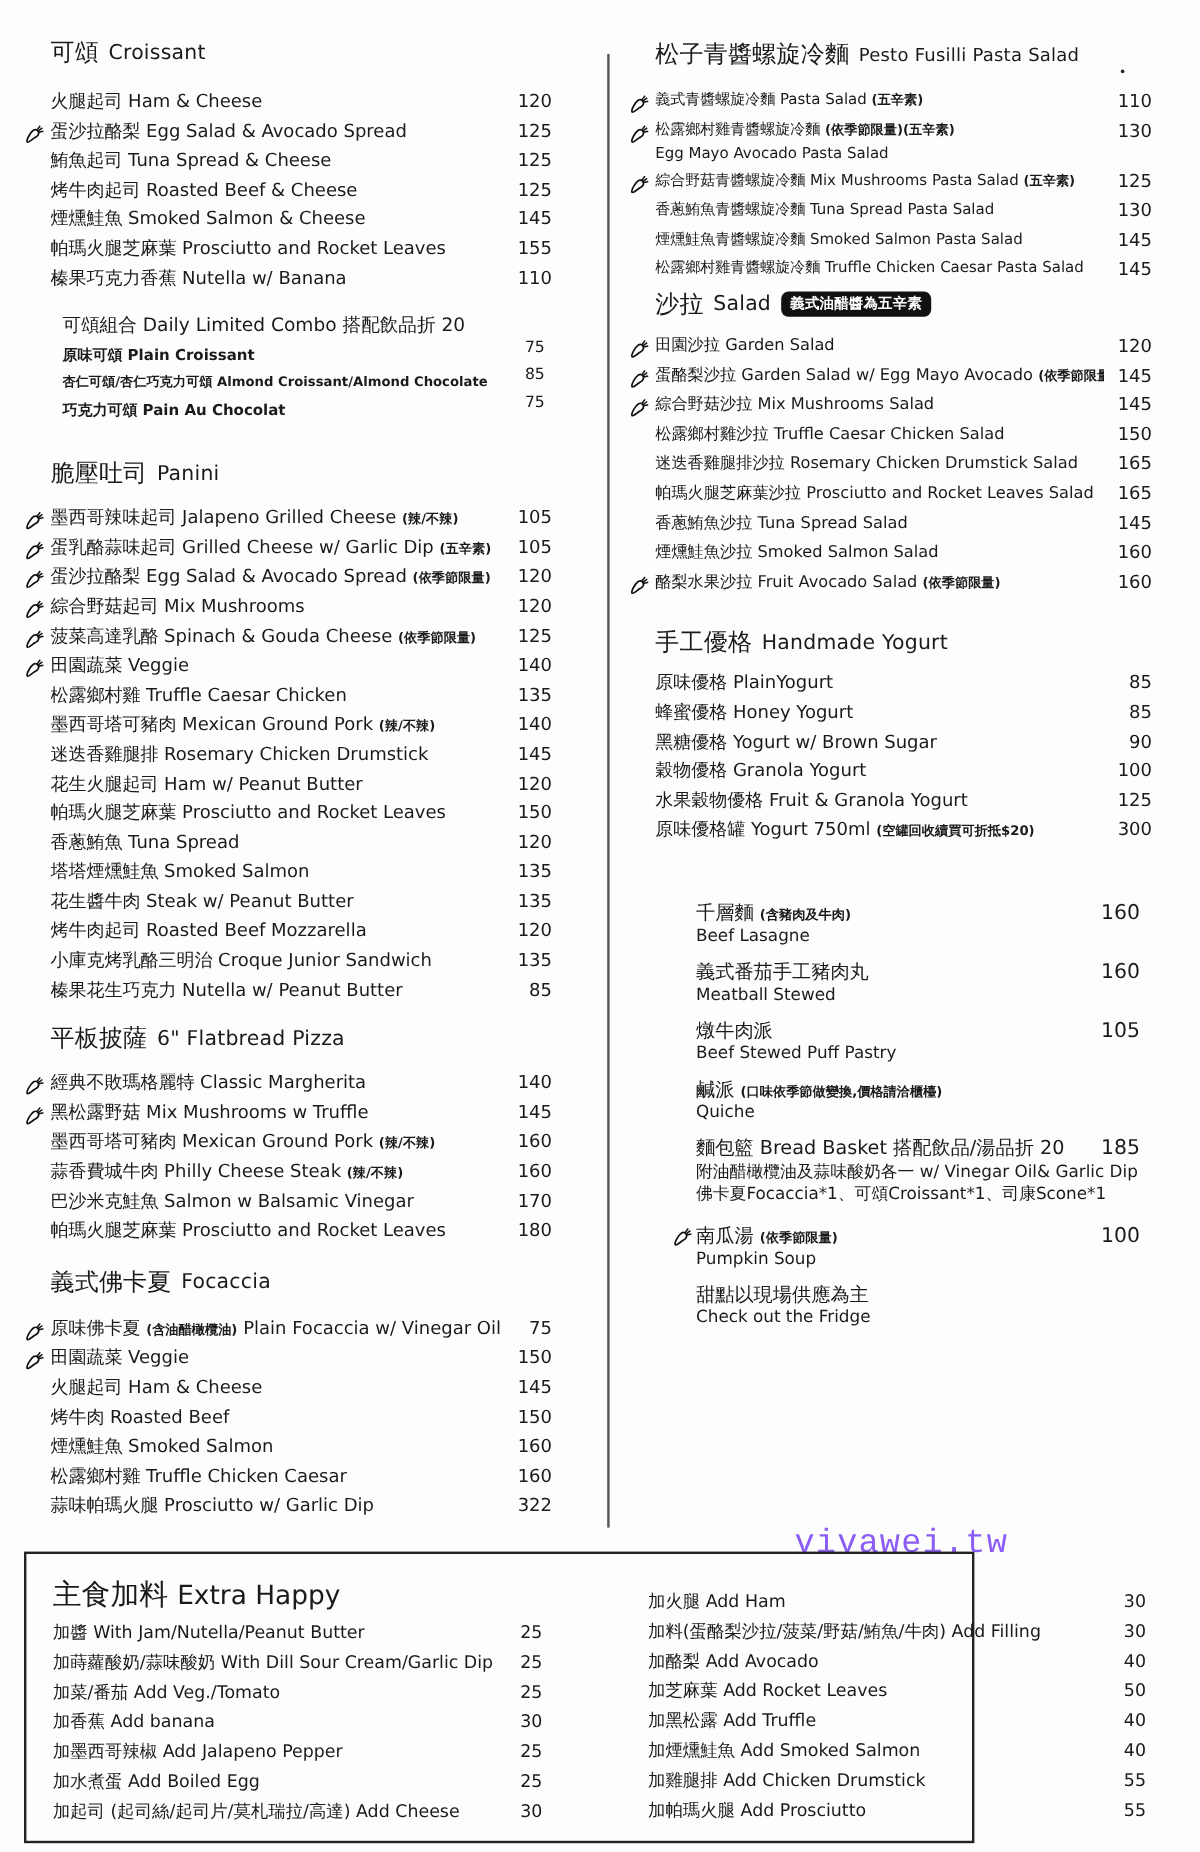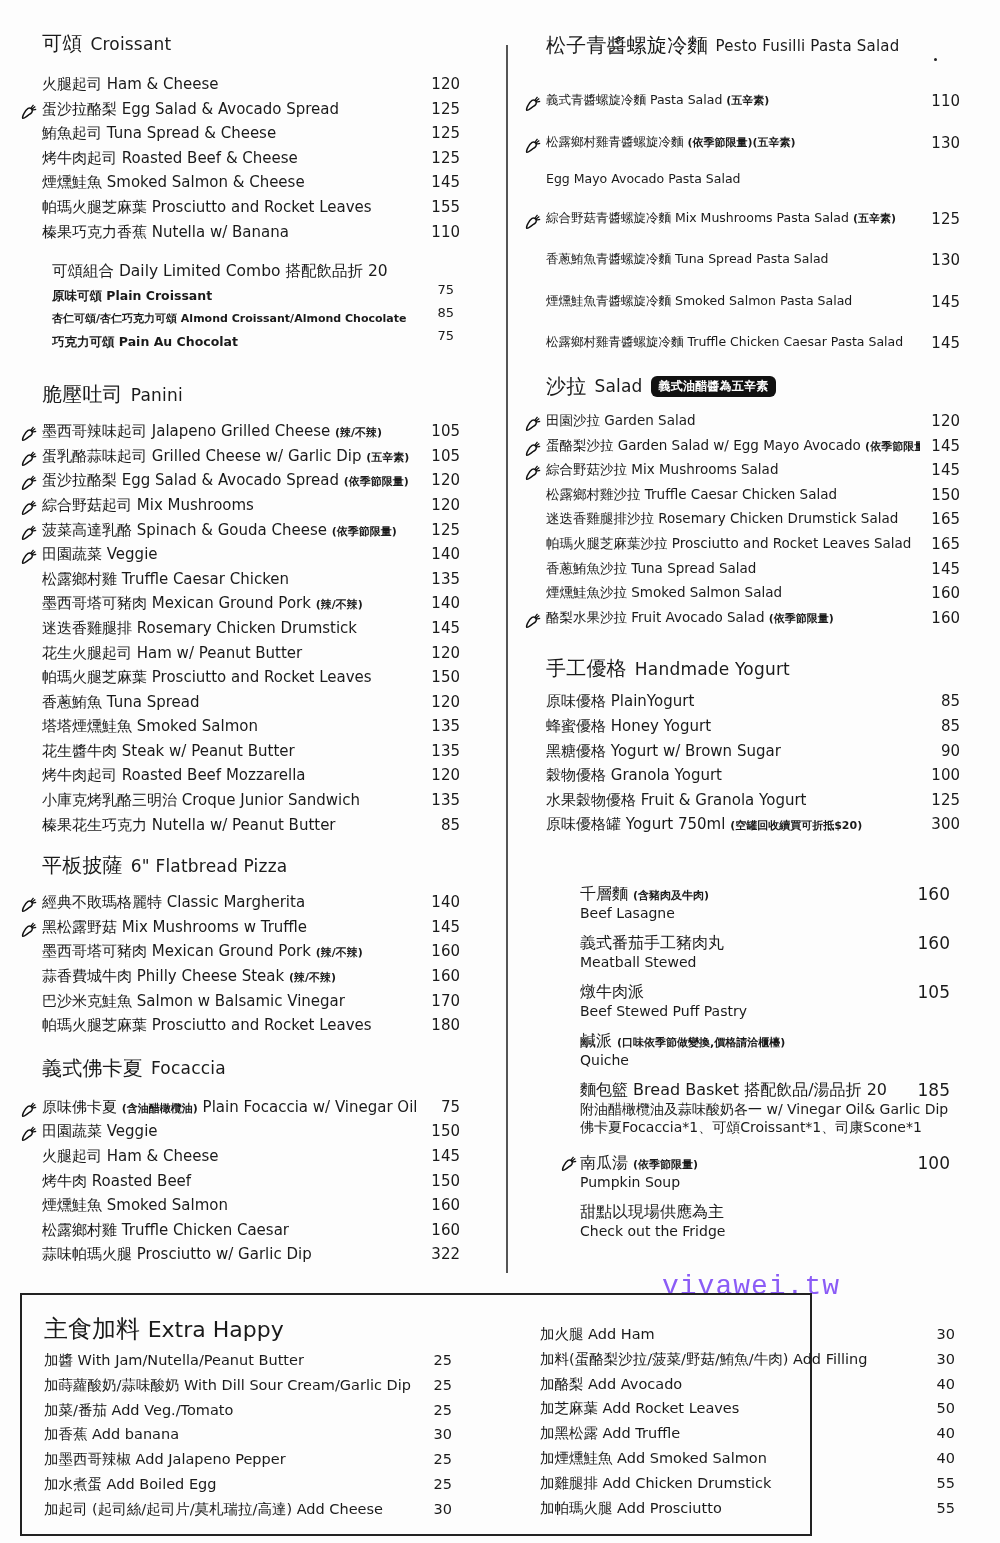--- a/index.html
+++ b/index.html
@@ -14,21 +14,21 @@
   .section-title { font-size: 20px; font-weight: normal; letter-spacing: 0.2px; margin-left: 22px; display: flex; align-items: center; gap: 8px; white-space: nowrap; }
   .section-title .en { font-size: 17px; }
   .badge { background: #111; color: #fff; font-size: 12px; padding: 2px 8px; border-radius: 6px; font-weight: bold; }
 
   .item { position: relative; display: flex; align-items: flex-start; height: 24.6px; font-size: 15px; white-space: nowrap; }
   .item .veg { position: absolute; left: 0; top: 3px; width: 18px; height: 18px; }
   .item .name { margin-left: 22px; flex: 1; overflow: hidden; }
   .item .note { font-size: 11px; font-weight: bold; }
   .item .price { width: 40px; text-align: right; font-size: 15px; }
   .item.small { font-size: 13.5px; }
-  .item.tiny { font-size: 12.5px; margin-top: 17px; }
+  .item.tiny { font-size: 12.5px; }
 
   .combo-title { font-size: 15.5px; margin-left: 32px; margin-top: 14px; white-space: nowrap; }
   .combo-row { display: flex; height: 23px; font-size: 12.5px; font-weight: bold; margin-left: 32px; white-space: nowrap; align-items: flex-start; }
   .combo-row .name { flex: 1; padding-top: 6px; }
   .combo-row .price { width: 60px; text-align: right; font-weight: normal; font-size: 13px; padding-right: 6px; }
   .combo-row .name.xs { font-size: 11px; }
 
   .special { position: relative; margin-left: 56px; width: 380px; margin-bottom: 12px; }
   .special .zh { font-size: 16px; white-space: nowrap; }
   .special .zh .note { font-size: 11px; font-weight: bold; }
@@ -346,21 +346,21 @@
           <span class="name"><span>煙燻鮭魚青醬螺旋冷麵 Smoked Salmon Pasta Salad</span> <span class="note"></span></span>
           <span class="price">145</span>
         </div>
         <div class="item tiny">
           <span class="name"><span>松露鄉村雞青醬螺旋冷麵 Truffle Chicken Caesar Pasta Salad</span> <span class="note"></span></span>
           <span class="price">145</span>
         </div>
       </div>
   </div>
 
-  <div style="margin-top:14px">
+  <div style="margin-top:0">
     <div class="section-title">
       <span>沙拉</span>
       <span class="en">Salad</span>
       <span class="badge">義式油醋醬為五辛素</span>
     </div>
     <div style="height:12px"></div>
     <div>
         <div class="item small">
           <svg class="veg">
             <use href="#carrot"></use>

